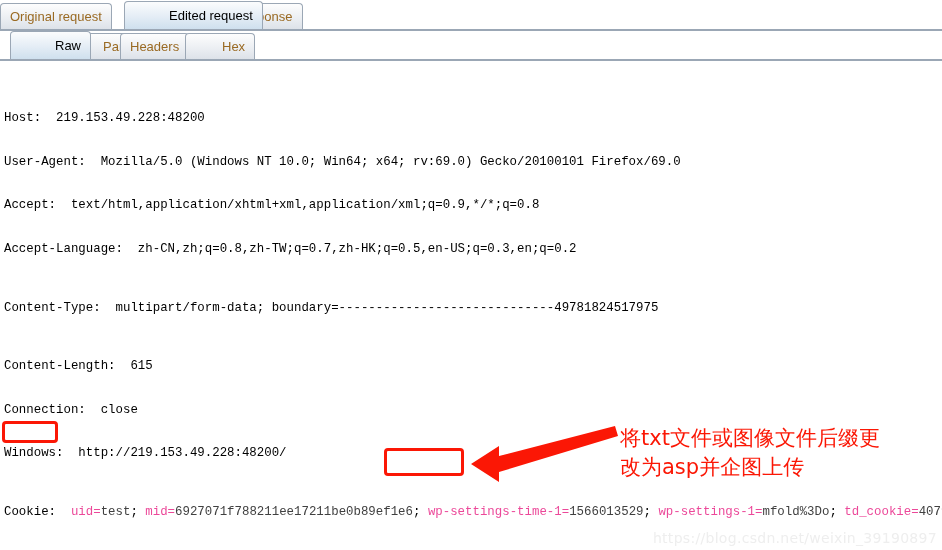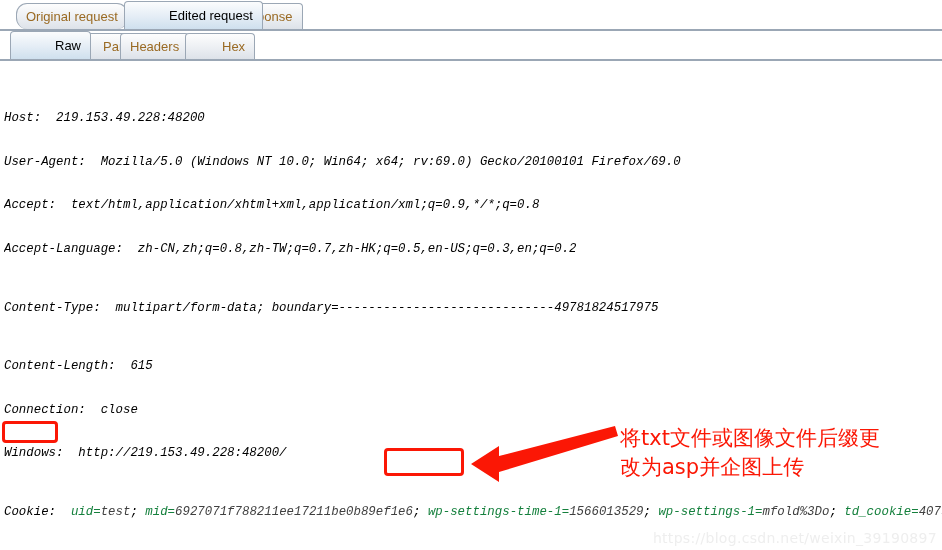--- a/index.html
+++ b/index.html
@@ -56,22 +56,22 @@
   .msgbody {
     position: relative;
     padding: 6px 0 0 4px;
     font-family: "Liberation Mono", "DejaVu Sans Mono", monospace;
     font-size: 12.4px;
     line-height: 14.6px;
     color: #000000;
     white-space: pre;
     letter-spacing: 0px;
   }
-  .ln { height: 14.6px; white-space: pre; overflow: hidden; font-style: italic; }
-  .k-blue { color: #15803d; }
+  .ln { height: 14.6px; white-space: pre; overflow: hidden; }
+  .k-blue { color: #ec4899; }
   .v-red  { color: #404040; }
 
   
   .annot-box {
     position: absolute;
     border: 3px solid #fb1705;
     border-radius: 4px;
     box-sizing: border-box;
     pointer-events: none;
   }
@@ -108,21 +108,21 @@
     color: #eeeeee;
     font-family: "DejaVu Sans", "Liberation Sans", sans-serif;
     letter-spacing: 0.3px;
     white-space: nowrap;
   }
 </style>
 </head>
 <body>
 
 <div class="tabstrip">
-  <div class="tab" style="left:16px;border-radius:11px;">Original request</div>
+  <div class="tab" style="left:0;">Original request</div>
   <div class="tab active" style="left:124px;">Edited request</div>
   <div class="tab" style="left:224px;">Response</div>
 </div>
 
 <div class="tabstrip inner">
   <div class="tab active" style="left:10px;">Raw</div>
   <div class="tab" style="left:56px;padding-left:46px;">Params</div>
   <div class="tab" style="left:120px;">Headers</div>
   <div class="tab" style="left:185px;padding-left:36px;">Hex</div>
 </div>

